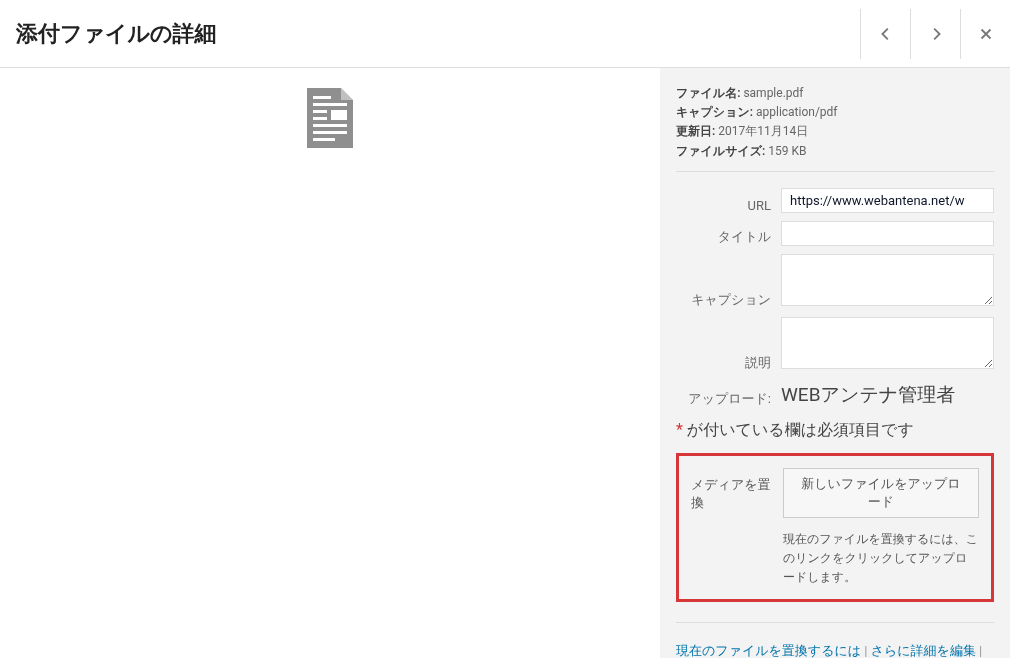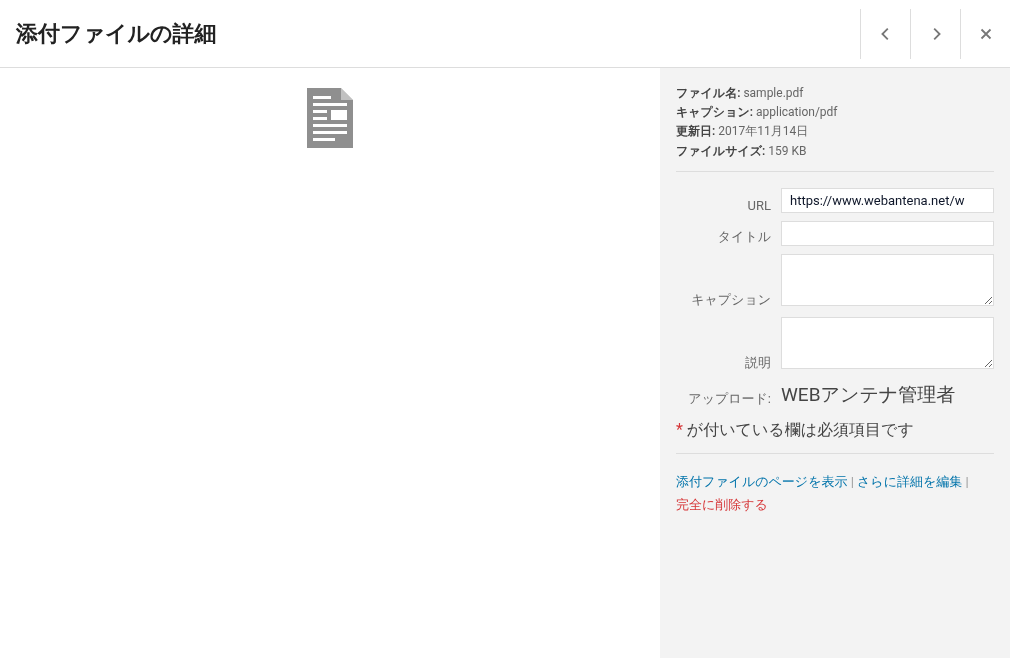--- a/index.html
+++ b/index.html
@@ -268,21 +268,30 @@
       <div class="form-field">
         <div class="static-text">WEBアンテナ管理者</div>
       </div>
     </div>
 
     <div class="required-note">
       <span class="asterisk">*</span>
       <span>が付いている欄は必須項目です</span>
     </div>
 
+    <div class="replace-box">
+      <div class="replace-row">
+        <div class="replace-label">メディアを置換</div>
+        <div class="replace-content">
+          <button class="upload-btn">新しいファイルをアップロード</button>
+          <div class="replace-text">現在のファイルを置換するには、このリンクをクリックしてアップロードします。</div>
+        </div>
+      </div>
+    </div>
 
     <hr class="divider">
 
     <div class="links">
-      <a href="#">添付ファイルのページを表示</a><span class="sep"> | </span><a href="#">さらに詳細を編集</a><span class="sep"> | </span><br>
+      <a href="#">現在のファイルを置換するには</a><span class="sep"> | </span><a href="#">さらに詳細を編集</a><span class="sep"> | </span><br>
       <a href="#" class="delete-link">完全に削除する</a>
     </div>
   </div>
 </div>
 
 </body></html>

